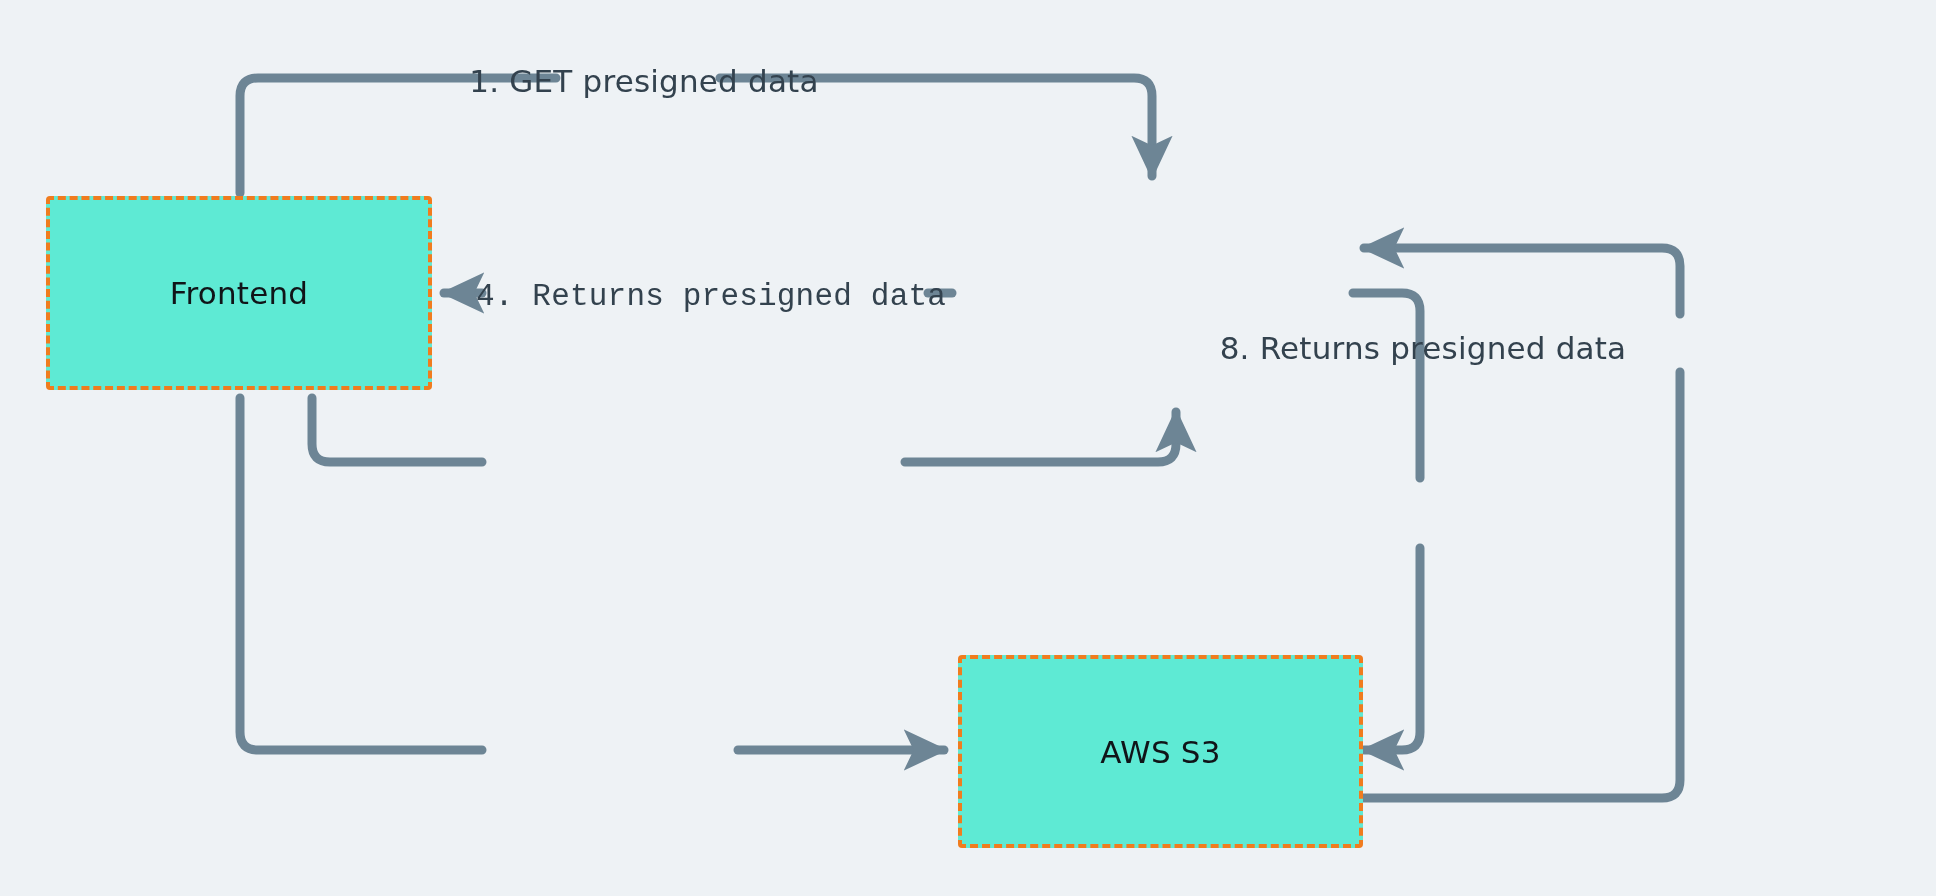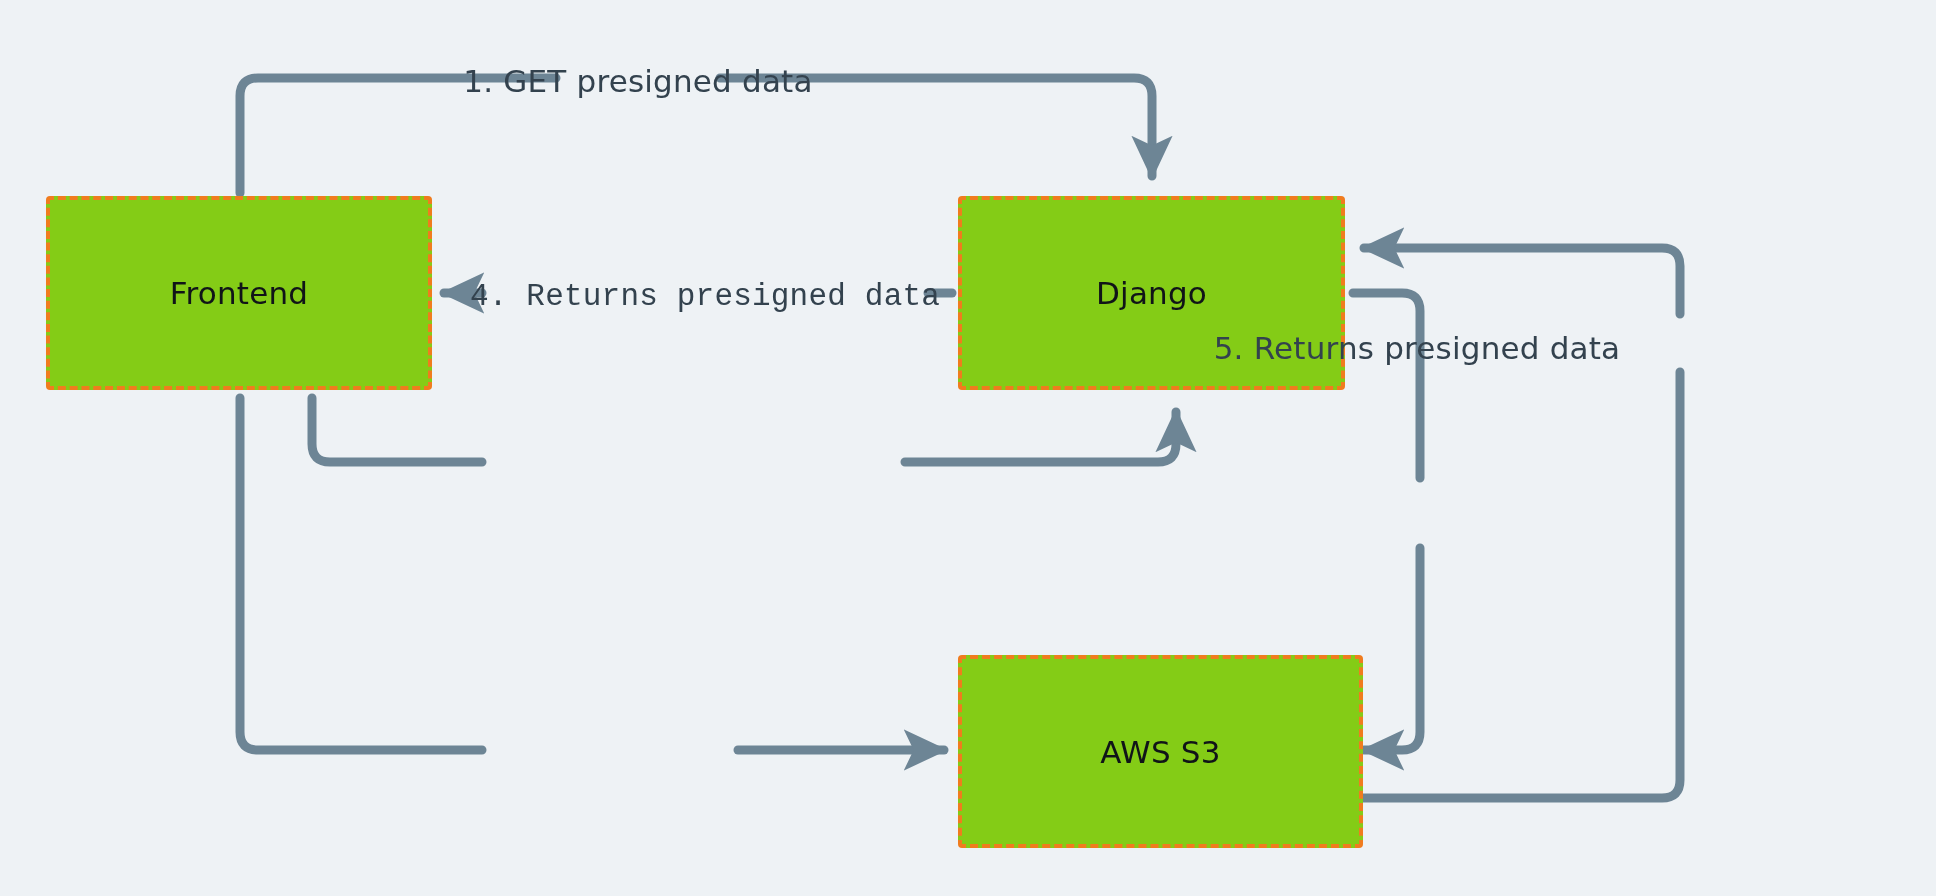--- a/index.html
+++ b/index.html
@@ -22,21 +22,21 @@
   svg#edges {
     position: absolute;
     left: 0;
     top: 0;
     width: 1936px;
     height: 896px;
   }
   .node {
     position: absolute;
     box-sizing: border-box;
-    background: #84cc16;
+    background: #5eead4;
     border: 4px dashed #f07c1e;
     border-radius: 4px;
     display: flex;
     align-items: center;
     justify-content: center;
   }
   .node-label {
     font-size: 31px;
     color: #101418;
     letter-spacing: 0.2px;
@@ -44,20 +44,21 @@
   }
   .edge-label {
     position: absolute;
     font-size: 31px;
     color: #33424e;
     white-space: pre;
     letter-spacing: 0.2px;
     transform: translate(-50%, -50%);
     line-height: 1;
     pointer-events: none;
+    margin-left: 6px;
   }
 </style>
 </head>
 <body>
 
 <div id="canvas">
 
   <svg id="edges" viewBox="0 0 1936 896">
     <defs>
       <marker id="ah" viewBox="0 0 10 10" refX="8.6" refY="5" markerWidth="5.2" markerHeight="5.2" orient="auto-start-reverse">
@@ -93,30 +94,27 @@
     <g>
       <path d="M 1353 798 L 1662 798 Q 1680 798 1680 780 L 1680 372" fill="none" stroke="#6d8595" stroke-width="9" stroke-linecap="round"></path>
       <path d="M 1680 314 L 1680 266 Q 1680 248 1662 248 L 1364 248" fill="none" stroke="#6d8595" stroke-width="9" stroke-linecap="round" marker-end="url(#ah)"></path>
     </g>
   </svg>
 
   <div class="node" style="left:46px; top:196px; width:386px; height:194px;">
     <span class="node-label">Frontend</span>
   </div>
 
-  <div class="node" style="left:958px; top:196px; width:387px; height:194px;">
-    <span class="node-label">Django</span>
-  </div>
 
   <div class="node" style="left:958px; top:655px; width:405px; height:193px;">
     <span class="node-label">AWS S3</span>
   </div>
 
   <div class="edge-label" style="left:638px; top:81px;">1. GET presigned data</div>
 
-  <div class="edge-label" style="left:1417px; top:348px;">5. Returns presigned data</div>
+  <div class="edge-label" style="left:1417px; top:348px;">8. Returns presigned data</div>
 
   <div class="edge-label" style="left:705px; top:296px;font-family:Liberation Mono, monospace;">4. Returns presigned data</div>
 
 
 
 
 </div>
 
 </body></html>

